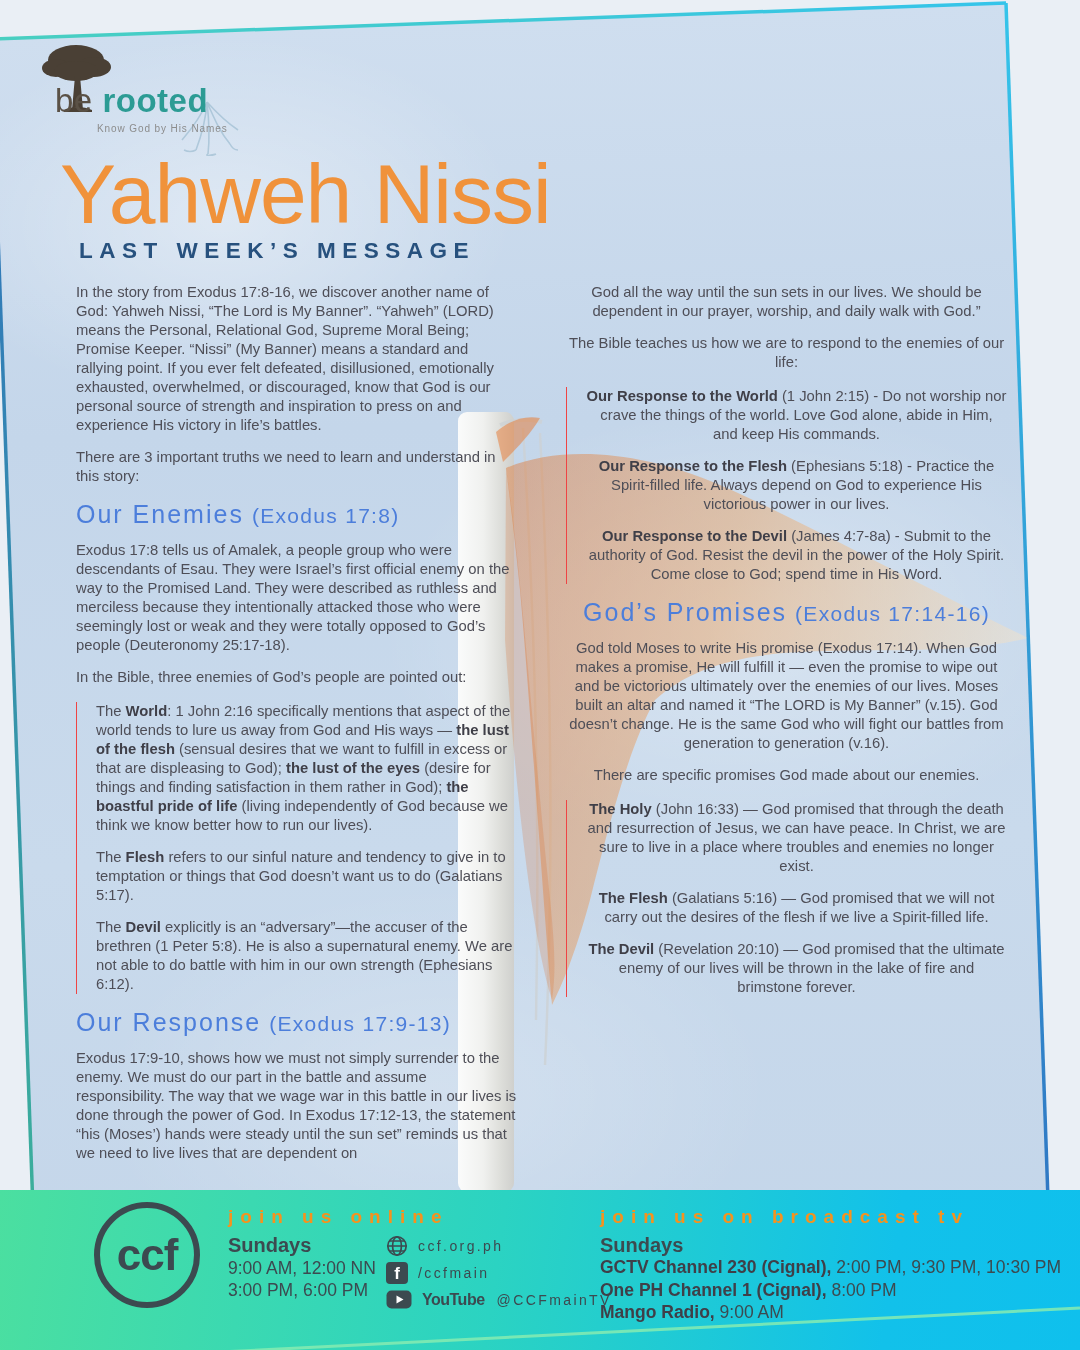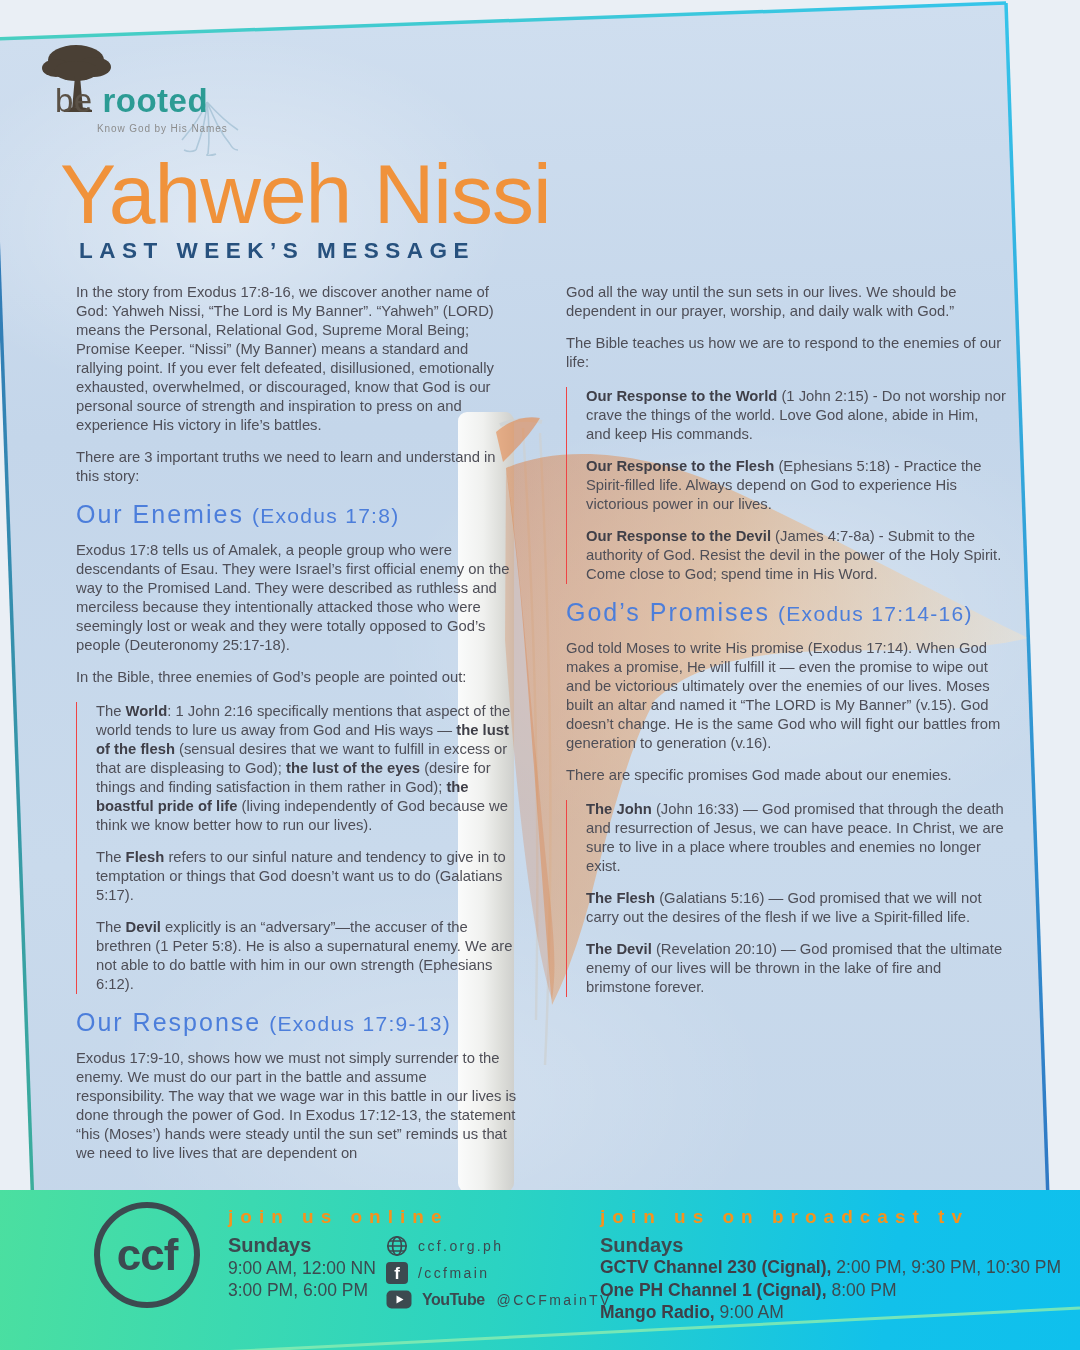--- a/index.html
+++ b/index.html
@@ -22,21 +22,21 @@
   .logo-rooted{color:#2C9B94;font-weight:700;}
   .tagline{position:absolute;left:97px;top:123px;font-size:10px;color:#8C8C8C;letter-spacing:.9px;}
   .title{position:absolute;left:60px;top:146px;margin:0;font-size:84px;font-weight:400;
          letter-spacing:-1px;color:#F0923B;}
   .subtitle{position:absolute;left:79px;top:238px;margin:0;font-size:22.5px;font-weight:700;
             letter-spacing:6.5px;color:#27517E;}
 
   
   .col{position:absolute;top:283px;width:441px;color:#4E4E57;}
   .col-left{left:76px;}
-  .col-right{left:566px;}
+  .col-right{left:566px;text-align:center;}
   .body-p{margin:0 0 13px 0;font-size:14.8px;line-height:19px;}
   .b{font-weight:700;color:#3F3F48;}
   .sec{margin:14px 0 12px 0;font-weight:400;color:#4C7EDB;}
   .sec .nm{font-size:25px;letter-spacing:2px;}
   .sec .ref{font-size:21px;letter-spacing:1.3px;margin-left:8px;}
   .quote{border-left:1px solid #ef4444;padding-left:19px;margin:15px 0 13px 0;}
   .quote .body-p:last-child{margin-bottom:0;}
 
   
   .footer{position:absolute;left:0;top:1190px;width:1080px;height:160px;
@@ -178,21 +178,21 @@
       <p class="body-p"><span class="b">Our Response to the Devil</span><span> (James 4:7-8a) - Submit to the authority of God. Resist the devil in the power of the Holy Spirit. Come close to God; spend time in His Word.</span></p>
     </div>
 
     <h3 class="sec">
       <span class="nm">God’s Promises</span><span class="ref">(Exodus 17:14-16)</span>
     </h3>
     <p class="body-p">God told Moses to write His promise (Exodus 17:14). When God makes a promise, He will fulfill it — even the promise to wipe out and be victorious ultimately over the enemies of our lives. Moses built an altar and named it “The LORD is My Banner” (v.15). God doesn’t change. He is the same God who will fight our battles from generation to generation (v.16).</p>
     <p class="body-p">There are specific promises God made about our enemies.</p>
 
     <div class="quote">
-      <p class="body-p"><span class="b">The John</span><span> (John 16:33) — God promised that through the death and resurrection of Jesus, we can have peace. In Christ, we are sure to live in a place where troubles and enemies no longer exist.</span></p>
+      <p class="body-p"><span class="b">The Holy</span><span> (John 16:33) — God promised that through the death and resurrection of Jesus, we can have peace. In Christ, we are sure to live in a place where troubles and enemies no longer exist.</span></p>
       <p class="body-p"><span class="b">The Flesh</span><span> (Galatians 5:16) — God promised that we will not carry out the desires of the flesh if we live a Spirit-filled life.</span></p>
       <p class="body-p"><span class="b">The Devil</span><span> (Revelation 20:10) — God promised that the ultimate enemy of our lives will be thrown in the lake of fire and brimstone forever.</span></p>
     </div>
   </div>
 
   <div class="footer">
     <svg class="overlay-svg" width="1080" height="160" viewBox="0 0 1080 160">
       <line x1="220" y1="162" x2="1080" y2="118" stroke="#86ECB2" stroke-width="3" opacity="0.85"></line>
     </svg>
 

